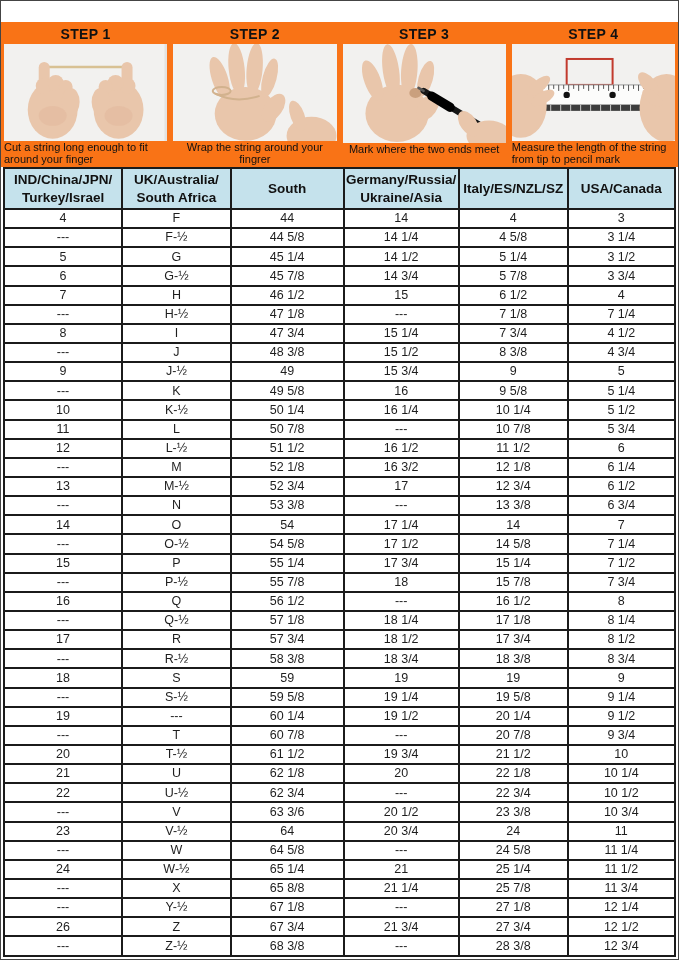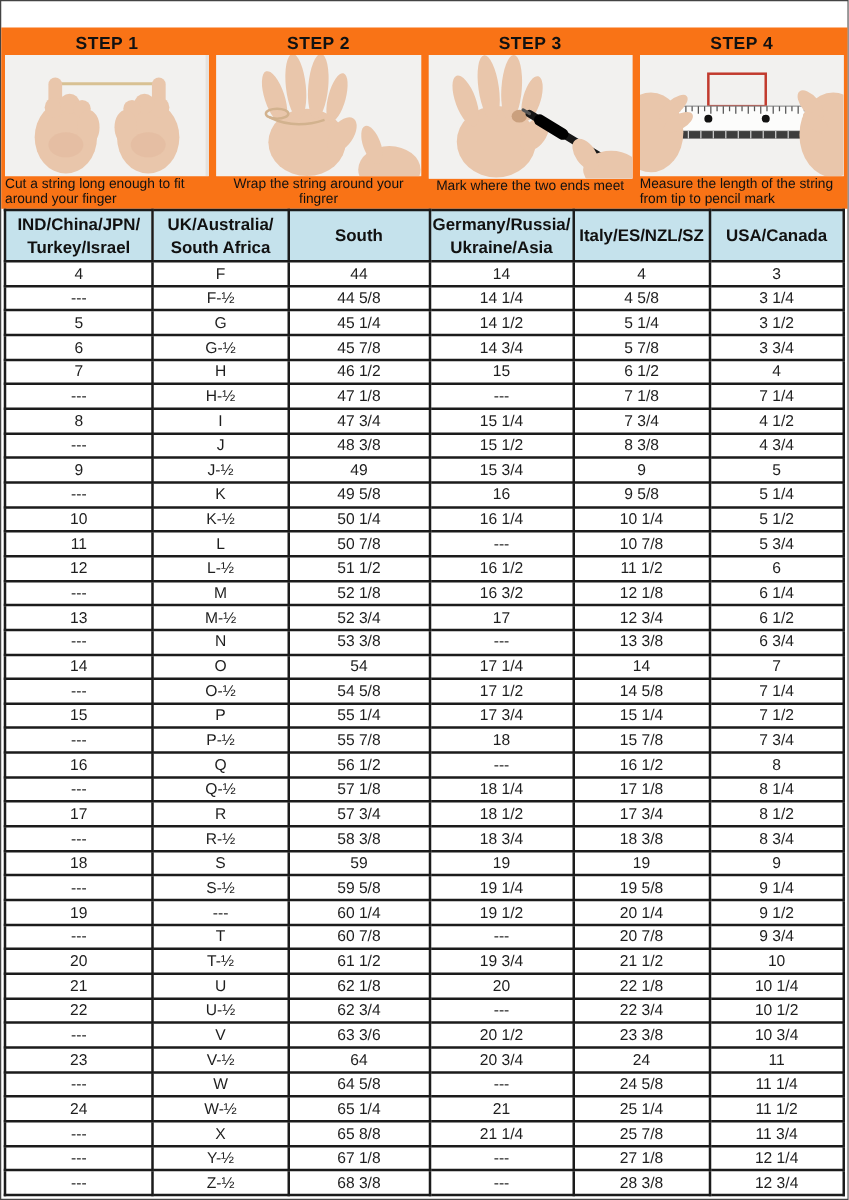--- a/index.html
+++ b/index.html
@@ -503,20 +503,28 @@
           </tr>
           <tr>
             <td>---</td>
             <td>Y-½</td>
             <td>67 1/8</td>
             <td>---</td>
             <td>27 1/8</td>
             <td>12 1/4</td>
           </tr>
           <tr>
+            <td>26</td>
+            <td>Z</td>
+            <td>67 3/4</td>
+            <td>21 3/4</td>
+            <td>27 3/4</td>
+            <td>12 1/2</td>
+          </tr>
+          <tr>
             <td>---</td>
             <td>Z-½</td>
             <td>68 3/8</td>
             <td>---</td>
             <td>28 3/8</td>
             <td>12 3/4</td>
           </tr>
         </tbody>
     </table>
   </div>

